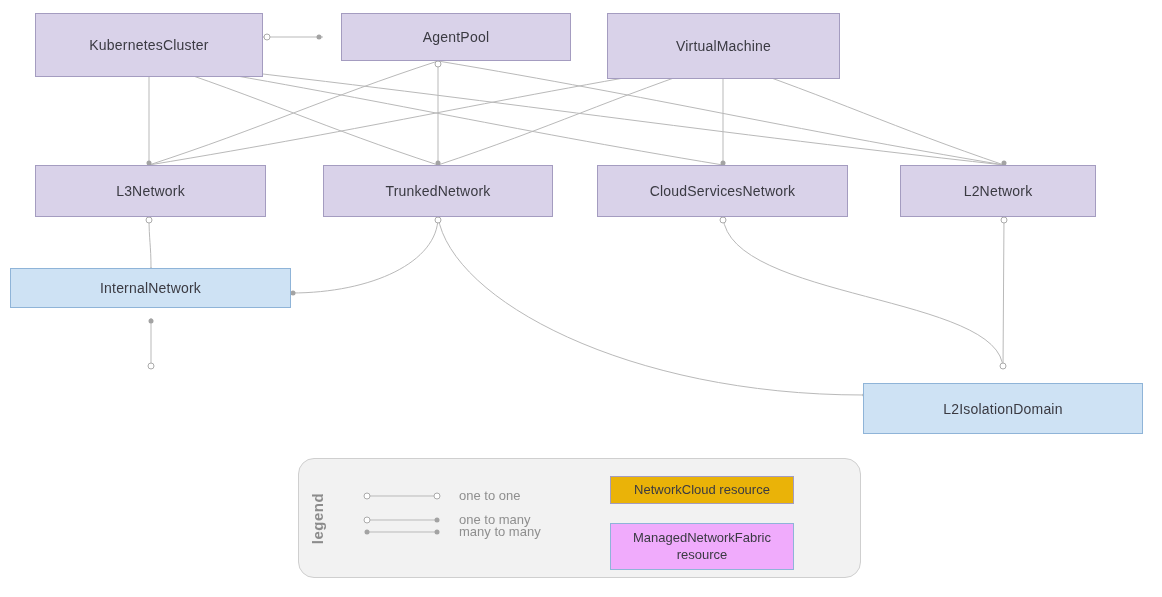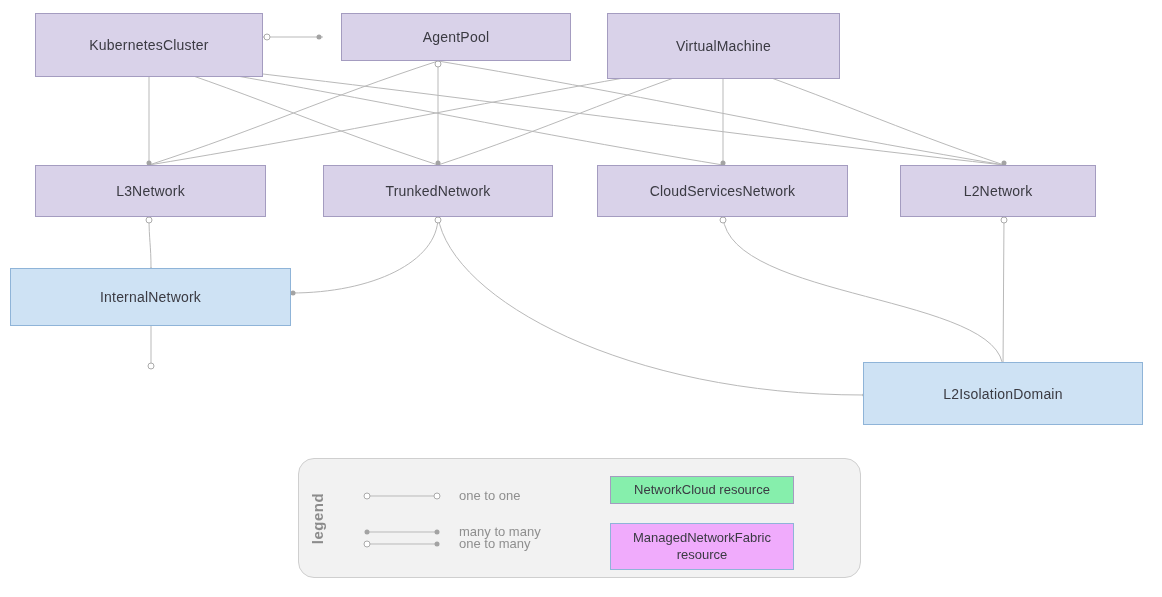--- a/index.html
+++ b/index.html
@@ -25,23 +25,23 @@
   .node.blue{background:#cee2f4;border:1px solid #8fb4d8;}
 
   
   .n-kc  {left:35px;  top:13px;  width:228px;height:64px;}
   .n-ap  {left:323px; top:13px;  width:230px;height:48px;margin-left:18px;}
   .n-vm  {left:607px; top:13px;  width:233px;height:66px;}
   .n-l3n {left:35px;  top:165px; width:231px;height:52px;}
   .n-tn  {left:323px; top:165px; width:230px;height:52px;}
   .n-csn {left:597px; top:165px; width:251px;height:52px;}
   .n-l2n {left:890px; top:165px; width:196px;height:52px;margin-left:10px;}
-  .n-in  {left:10px;  top:268px; width:281px;height:58px;}
+  .n-in  {left:10px;  top:268px; width:281px;height:40px;}
   .n-l3id{left:10px;  top:369px; width:281px;height:51px;}
-  .n-l2id{left:863px; top:362px; width:280px;height:63px;text-align:right;}
+  .n-l2id{left:863px; top:383px; width:280px;height:51px;text-align:right;}
 
   
   .legend{
     position:absolute;left:298px;top:458px;width:563px;height:120px;
     background:#f2f2f2;border:1px solid #cfcfcf;border-radius:16px;
     box-sizing:border-box;
   }
   .legend-title{
     position:absolute;left:6px;top:0;height:100%;width:26px;
     display:flex;align-items:center;justify-content:center;
@@ -50,30 +50,30 @@
     transform:rotate(-90deg);
     font-weight:bold;font-size:15px;color:#8c8c8c;letter-spacing:.5px;
     white-space:nowrap;
   }
   .legend-row{
     position:absolute;left:62px;
     display:flex;align-items:center;gap:16px;
     font-size:13px;color:#8f8f8f;
   }
   .legend-row.r0{top:29px;}
-  .legend-row.r1{top:53px;margin-top:24px;}
+  .legend-row.r1{top:53px;}
   .legend-row.r2{top:65px;}
   .legend-row svg{display:block;}
   .legend-box{
     position:absolute;left:311px;width:184px;
     display:flex;align-items:center;justify-content:center;
     font-size:13px;color:#3a3a42;text-align:center;line-height:1.25;
     box-sizing:border-box;padding:2px 8px;
   }
-  .legend-box.purple{top:17px;height:28px;background:#86efac;border:1px solid #a49cc0;}
+  .legend-box.purple{top:17px;height:28px;background:#eab308;border:1px solid #a49cc0;}
   .legend-box.blue{top:64px;height:47px;background:#f0abfc;border:1px solid #8fb4d8;}
 </style>
 </head>
 <body>
 
 <div class="canvas">
 
   <svg class="edges" viewBox="0 0 1162 597">
 
     <path d="M263,37 L323,37"></path>

